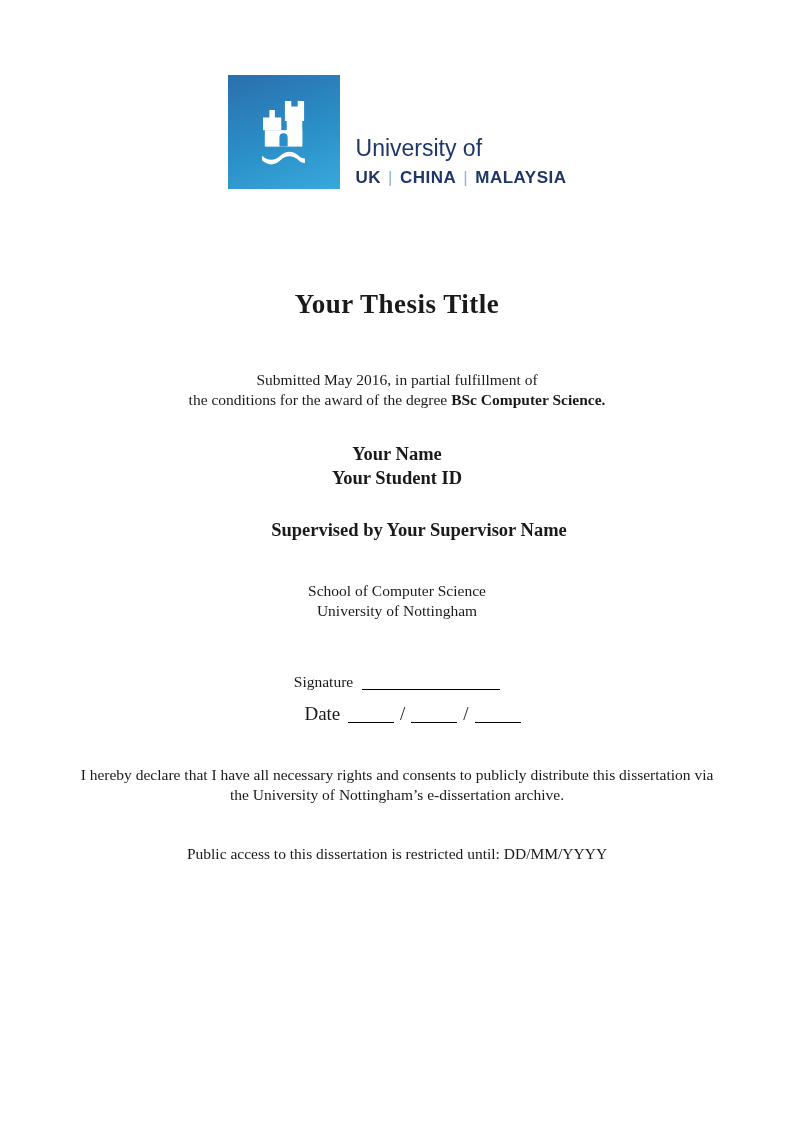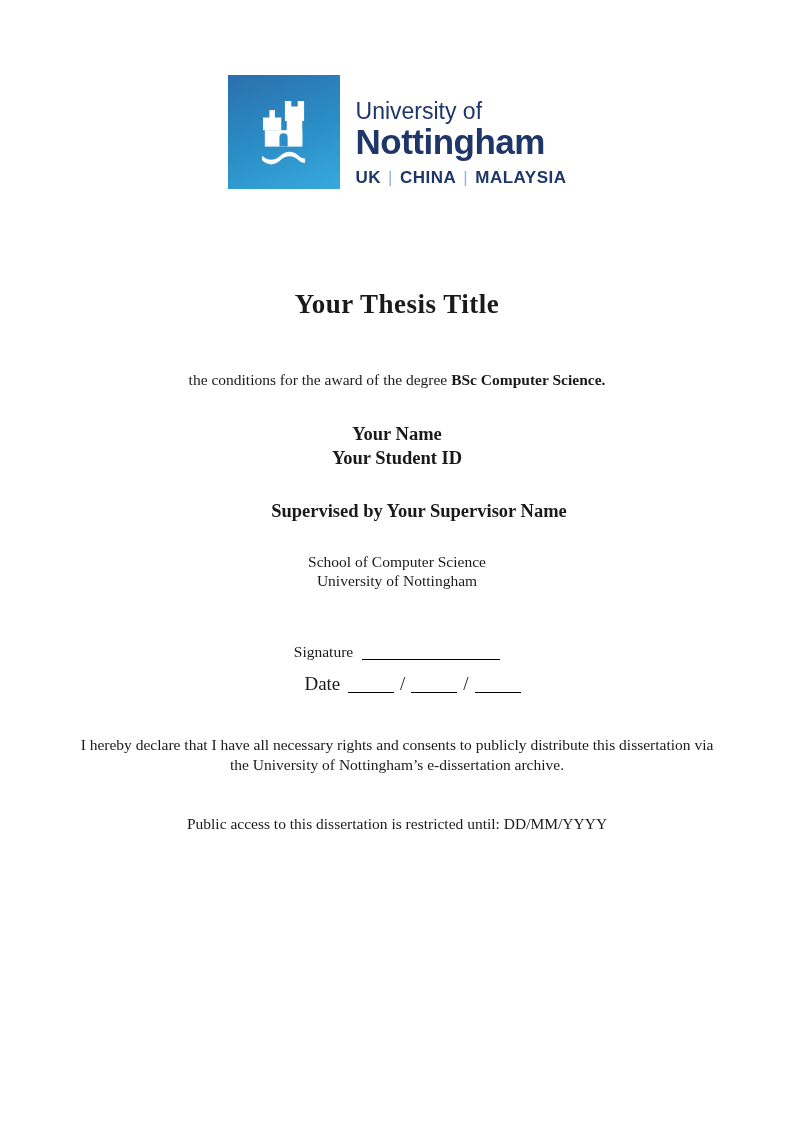--- a/index.html
+++ b/index.html
@@ -25,21 +25,21 @@
   .logo-line2 { font-size:35px; font-weight:700; line-height:1.05; letter-spacing:-0.5px; }
   .logo-regions { font-size:17px; font-weight:600; margin-top:7px; letter-spacing:0.5px; }
   .logo-regions .sep { color:var(--sep,#8fb3d9); font-weight:400; padding:0 7px; }
   
   .title { margin-top:100px; font-size:27px; font-weight:bold; letter-spacing:0.5px; }
   .submission { margin-top:50px; font-size:15.5px; line-height:1.28; }
   .submission .line { display:block; }
   .author { margin-top:32px; line-height:1.32; }
   .bold18 { font-size:18.5px; font-weight:bold; }
   .supervisor { margin-top:30px;padding-left:44px; }
-  .affiliation { margin-top:30px; font-size:15.5px; line-height:1.28; }
+  .affiliation { margin-top:40px; font-size:15.5px; line-height:1.28; }
   .declaration { margin:50px auto 0; width:630px; font-size:15.5px; line-height:1.28; }
   .sigrow { margin-top:52px; font-size:15.5px; }
   .daterow { margin-top:12px; font-size:19px;padding-left:34px; }
   .blank { display:inline-block; border-bottom:1.3px solid #000; height:2px; vertical-align:-3px; }
   .blank-sig { width:138px; margin-left:9px; }
   .blank-date { width:46px; margin:0 3px; }
   .slash { margin:0 3px; }
   .distribution { margin:40px auto 12px; width:650px; font-size:15.5px; line-height:1.28; }
   .restriction { margin-top:40px; font-size:15.5px; }
 </style>
@@ -56,30 +56,30 @@
           <path d="M36 12 h7 v6 h7 v-6 h7 v22 h-21 z"></path>
           <rect x="38" y="32" width="17" height="28"></rect>
           <rect x="14" y="44" width="41" height="18"></rect>
         </g>
         <path d="M30 62 v-10 a4.5 4.5 0 0 1 9 0 v10 z" fill="#2b8fc7"></path>
         <path d="M11 72 c6 6 14 6 20 0 c6 -6 14 -6 20 0 c2 2 4 3 7 3 l0 5 c-3 0 -5 -1 -7 -3 c-6 -6 -14 -6 -20 0 c-6 6 -14 6 -20 0 z" fill="#ffffff"></path>
       </svg>
     </div>
     <div class="logo-text">
       <div class="logo-line1">University of</div>
-      <div class="logo-line2">Nottingham</div>
       <div class="logo-regions">
         <span>UK</span><span class="sep">|</span><span>CHINA</span><span class="sep">|</span><span>MALAYSIA</span>
       </div>
     </div>
   </div>
 
   <h1 class="title">Your Thesis Title</h1>
 
   <p class="submission">
+    <span class="line">Submitted May 2016, in partial fulfillment of</span>
     <span class="line"><span>the conditions for the award of the degree </span><strong>BSc Computer Science.</strong></span>
   </p>
 
   <div class="author">
     <div class="bold18">Your Name</div>
     <div class="bold18">Your Student ID</div>
   </div>
 
   <div class="supervisor bold18">Supervised by Your Supervisor Name</div>
 

